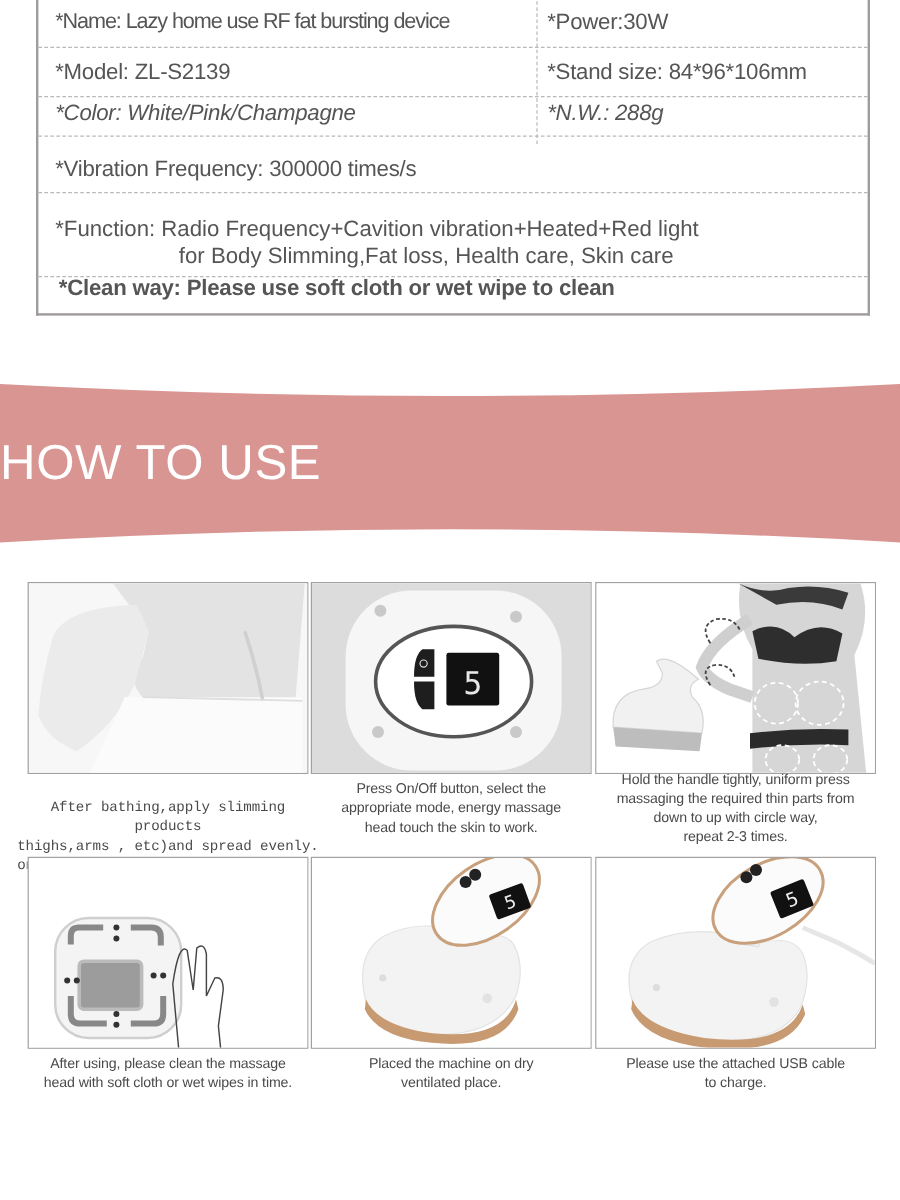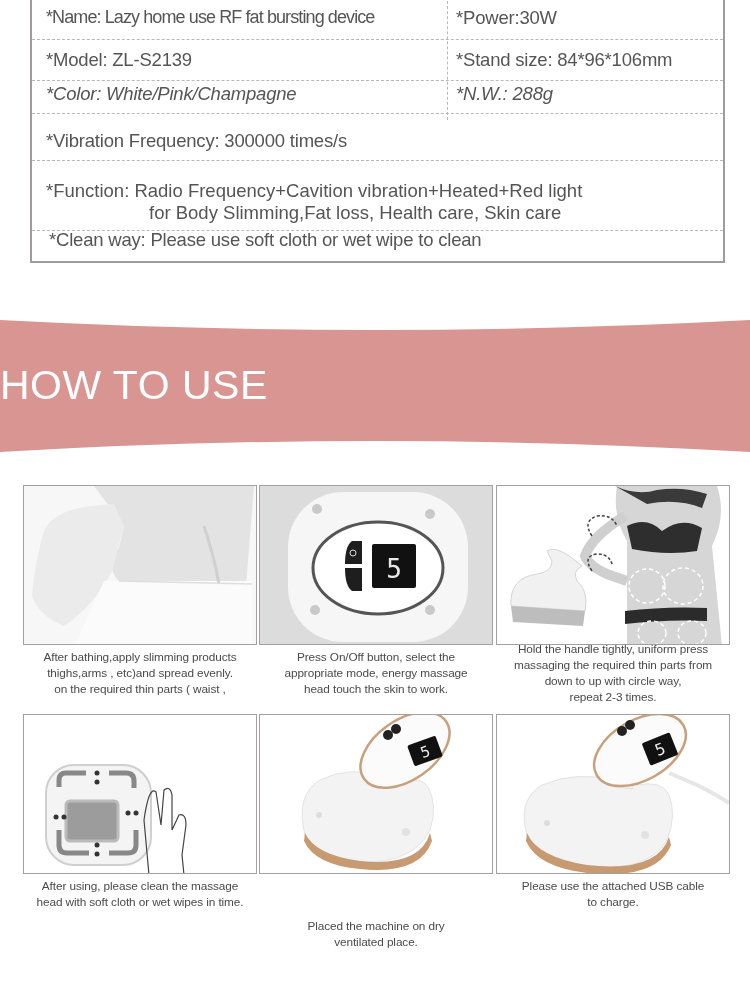--- a/index.html
+++ b/index.html
@@ -65,21 +65,21 @@
   <div class="spec-row" style="top:125px;height:40px;padding-left:24px;">
     <div class="spec-cell left">*Vibration Frequency: 300000 times/s</div>
   </div>
   <div class="spec-row" style="top:178px;height:57px;">
     <div class="func-text">
       <span>*Function: Radio Frequency+Cavition vibration+Heated+Red light</span>
       <span class="l2">for Body Slimming,Fat loss, Health care, Skin care</span>
     </div>
   </div>
   <div class="spec-row last" style="top:222px;height:43px;">
-    <div class="spec-cell left" style="left:17px;">*Clean way: Please use soft cloth or wet wipe to clean</div>
+    <div class="spec-cell left" style="left:17px;font-weight:bold;">*Clean way: Please use soft cloth or wet wipe to clean</div>
   </div>
 </div>
 
 <div class="banner">
   <svg width="750" height="136" viewBox="0 0 750 136">
     <path d="M0 2 Q375 22 750 2 L750 134 Q375 112 0 134 Z" fill="#d99592"></path>
   </svg>
   <div class="banner-title">HOW TO USE</div>
 </div>
 
@@ -87,21 +87,21 @@
   <div class="step-img">
     <svg width="234" height="160" viewBox="0 0 234 160">
       <rect width="234" height="160" fill="#f7f7f7"></rect>
       <path d="M70 0 L230 0 L222 100 L95 95 Q80 80 95 62 L100 40 Z" fill="#e3e3e3"></path>
       <path d="M20 45 Q30 20 90 18 L100 40 L88 85 Q70 120 40 140 Q15 130 8 110 Q10 80 20 45 Z" fill="#ebebeb"></path>
       <path d="M80 95 L228 95 L228 160 L50 160 Z" fill="#fbfbfb"></path>
       <path d="M180 40 Q190 70 195 98" stroke="#d0d0d0" stroke-width="3" fill="none"></path>
       <path d="M95 95 L228 98" stroke="#dedede" stroke-width="1.5"></path>
     </svg>
   </div>
-  <div class="step-caption" style="top:164px;">
+  <div class="step-caption" style="top:180px;font-family:Liberation Mono, monospace;">
     <div>After bathing,apply slimming products</div>
     <div>thighs,arms , etc)and spread evenly.</div>
     <div>on the required  thin parts ( waist ,</div>
   </div>
 </div>
 
 <div class="step" style="left:259px;top:485px;">
   <div class="step-img">
     <svg width="234" height="160" viewBox="0 0 234 160">
       <rect width="234" height="160" fill="#dcdcdc"></rect>
@@ -188,21 +188,21 @@
       <path d="M115 70 L128 35 L150 45 L138 72 Z" fill="#f0f0f0" stroke="#e0e0e0"></path>
       <ellipse cx="145" cy="35" rx="30" ry="50" transform="rotate(55 145 35)" fill="#fbfbfb" stroke="#c9a07c" stroke-width="2.5"></ellipse>
       <rect x="150" y="25" width="30" height="22" rx="2" fill="#111" transform="rotate(-20 165 36)"></rect>
       <text x="165" y="42" font-size="15" fill="#eee" text-anchor="middle" font-family="DejaVu Sans Mono, monospace" transform="rotate(-20 165 36)">5</text>
       <circle cx="128" cy="20" r="5" fill="#222"></circle>
       <circle cx="136" cy="14" r="5" fill="#222"></circle>
       <circle cx="59" cy="100" r="3" fill="#ddd"></circle>
       <circle cx="146" cy="117" r="4" fill="#e2e2e2"></circle>
     </svg>
   </div>
-  <div class="step-caption" style="top:164px;margin-top:40px;">
+  <div class="step-caption" style="top:164px;">
     <div>Placed the machine on dry</div>
     <div>ventilated place.</div>
   </div>
 </div>
 
 <div class="step" style="left:496px;top:714px;">
   <div class="step-img">
     <svg width="234" height="160" viewBox="0 0 234 160">
       <rect width="234" height="160" fill="#ffffff"></rect>
       <path d="M30 120 Q20 85 45 70 Q80 55 120 66 L140 70 Q165 65 172 80 Q180 100 170 125 Q150 160 80 150 Q40 145 30 120 Z" fill="#f3f3f3" stroke="#e3e3e3"></path>

